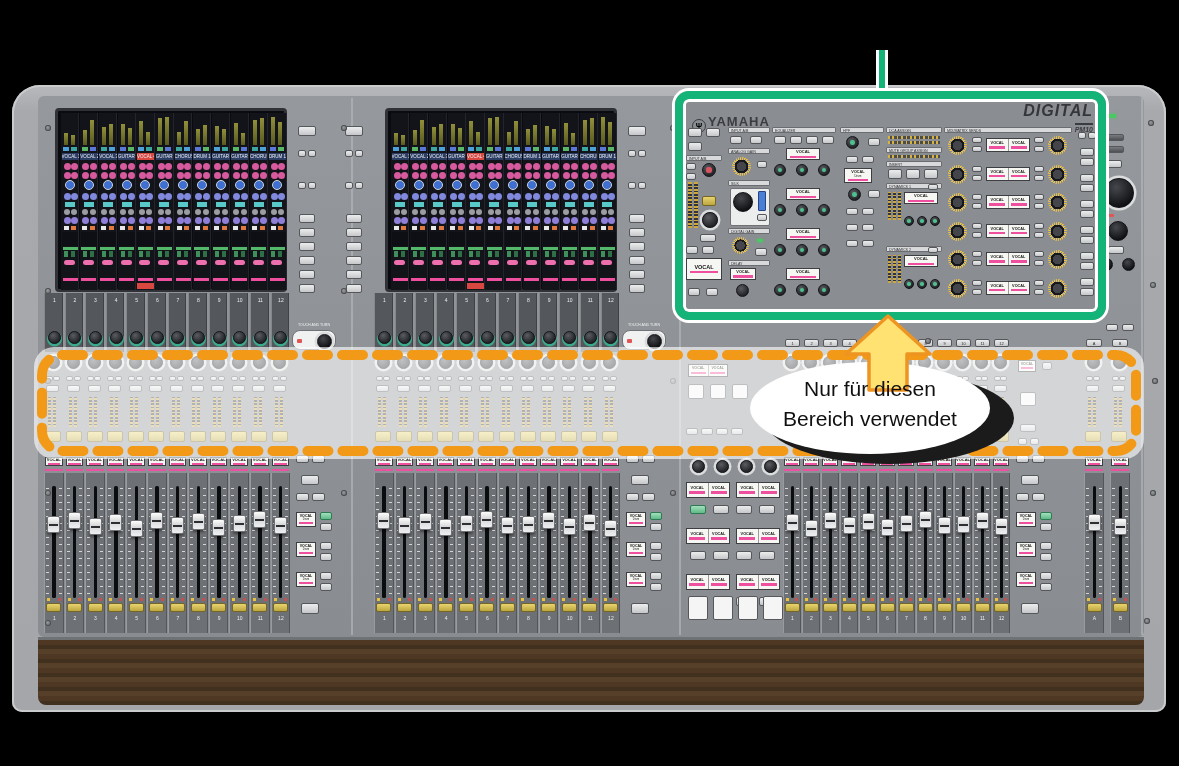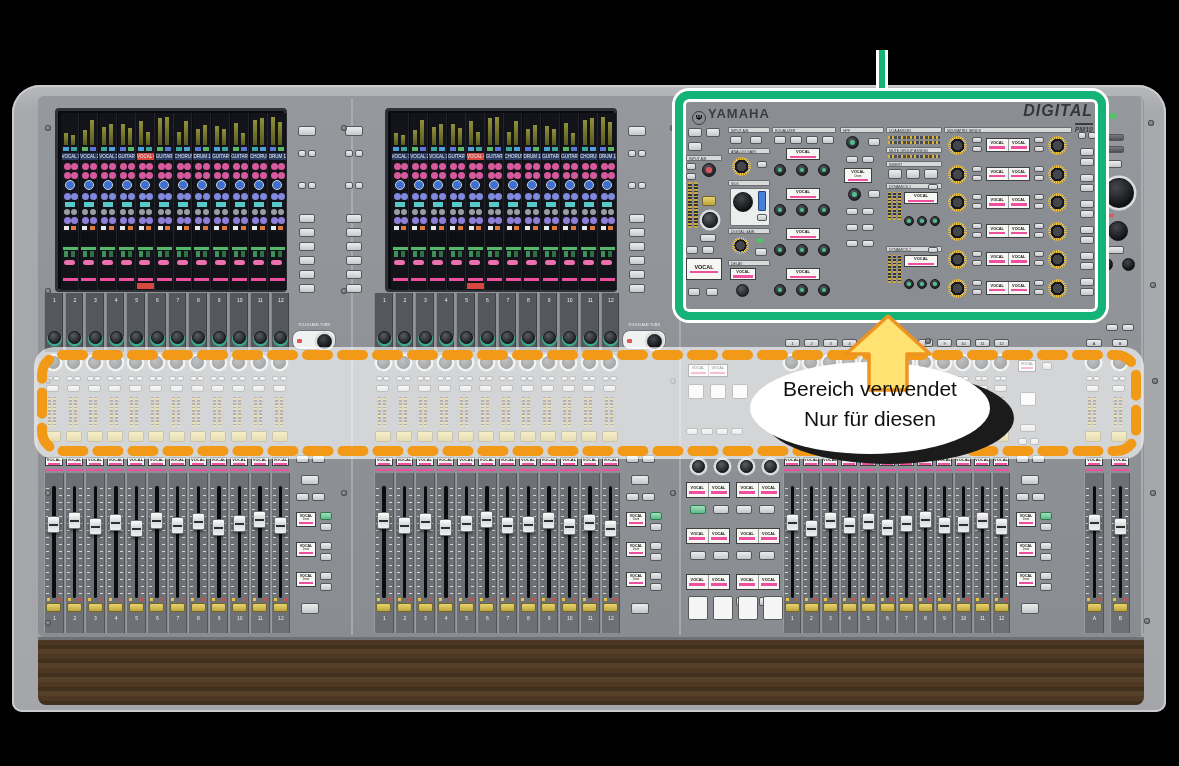--- a/index.html
+++ b/index.html
@@ -73,21 +73,21 @@
 <div id="stage">
 
   <div class="abs console" style="left:12px;top:85px;width:1154px;height:627px"></div>
   <div class="abs panel" style="left:38px;top:96px;width:1106px;height:541px"></div>
   <div class="abs seam" style="left:351px;top:98px;width:2px;height:537px"></div>
   <div class="abs seam" style="left:679px;top:98px;width:2px;height:537px"></div>
   <div class="abs seam" style="left:1141px;top:98px;width:2px;height:537px"></div>
   <div class="abs wood" style="left:38px;top:637px;width:1106px;height:68px"></div>
 
   <div class="abs" style="left:682px;top:96px;width:418px;height:219px;background:#8a8d91;border-radius:6px" id="selpanel"></div>
-  <div class="abs" style="left:692px;top:104px;width:150px;height:18px">
+  <div class="abs" style="left:692px;top:112px;width:150px;height:18px">
     <span class="logo-mark">Ψ</span><span class="logo-y">YAMAHA</span>
   </div>
   <div class="abs" style="left:985px;top:99px;width:108px;height:22px;text-align:right">
     <div class="logo-sys">DIGITAL MIXING SYSTEM</div>
     <div class="logo-riv">DIGITAL</div>
     <div class="logo-pm" style="display:inline-block">PM10</div>
   </div>
 
   <div class="abs connector" style="left:876px;top:50px;width:12px;height:46px;z-index:40"></div>
   <div class="abs sel-frame" style="left:675px;top:91px;width:431px;height:229px;z-index:40"></div>
@@ -96,22 +96,22 @@
   <svg class="abs" style="left:34px;top:347px;z-index:31" width="1110" height="112">
     <rect x="8" y="8" width="1094" height="96" rx="20" fill="none" stroke="#f29a18" stroke-width="10" stroke-dasharray="21 14" stroke-linecap="round"></rect>
   </svg>
 
   <div class="abs ell" style="left:764px;top:372px;width:250px;height:92px;background:#1b1b1b;z-index:50"></div>
   <div class="abs ell" style="left:750px;top:362px;width:240px;height:92px;background:#fff;z-index:51"></div>
   <svg class="abs" style="left:838px;top:310px;z-index:52" width="100" height="85">
     <polygon points="50,6 8,44 31,44 31,80 69,80 69,44 92,44" fill="#ffe272" stroke="#ee9420" stroke-width="3.5" stroke-linejoin="round"></polygon>
   </svg>
   <div class="abs callout-text" style="left:750px;top:374px;width:240px;z-index:53">
+    <div>Nur für diesen</div>
     <div>Bereich verwendet</div>
-    <div>Nur für diesen</div>
   </div>
 <div class="abs screen" style="left: 55px; top: 108px; width: 232px; height: 184px;">
       <div class="abs sstrip" style="left: 3px; top: 2px; width: 18.35px; height: 177px;">
         <div class="abs sbar" style="left: 3px; top: 20px; width: 4px; height: 12px;"></div>
         <div class="abs sbar" style="left: 10px; top: 22px; width: 4px; height: 10px;"></div>
         <div class="abs " style="left: 2px; top: 33.5px; width: 6px; height: 4px; background: rgb(77, 160, 216);"></div>
         <div class="abs " style="left: 10px; top: 33.5px; width: 6px; height: 4px; background: rgb(59, 167, 160);"></div>
         <div class="abs sname" style="left: 0.5px; top: 40px; width: 17.35px; height: 7px;">VOCAL 1</div>
         <div class="abs dot" style="left: 2.5px; top: 50px; width: 7px; height: 7px; background: rgb(216, 90, 158);"></div>
         <div class="abs dot" style="left: 10px; top: 50px; width: 7px; height: 7px; background: rgb(216, 90, 158);"></div>

